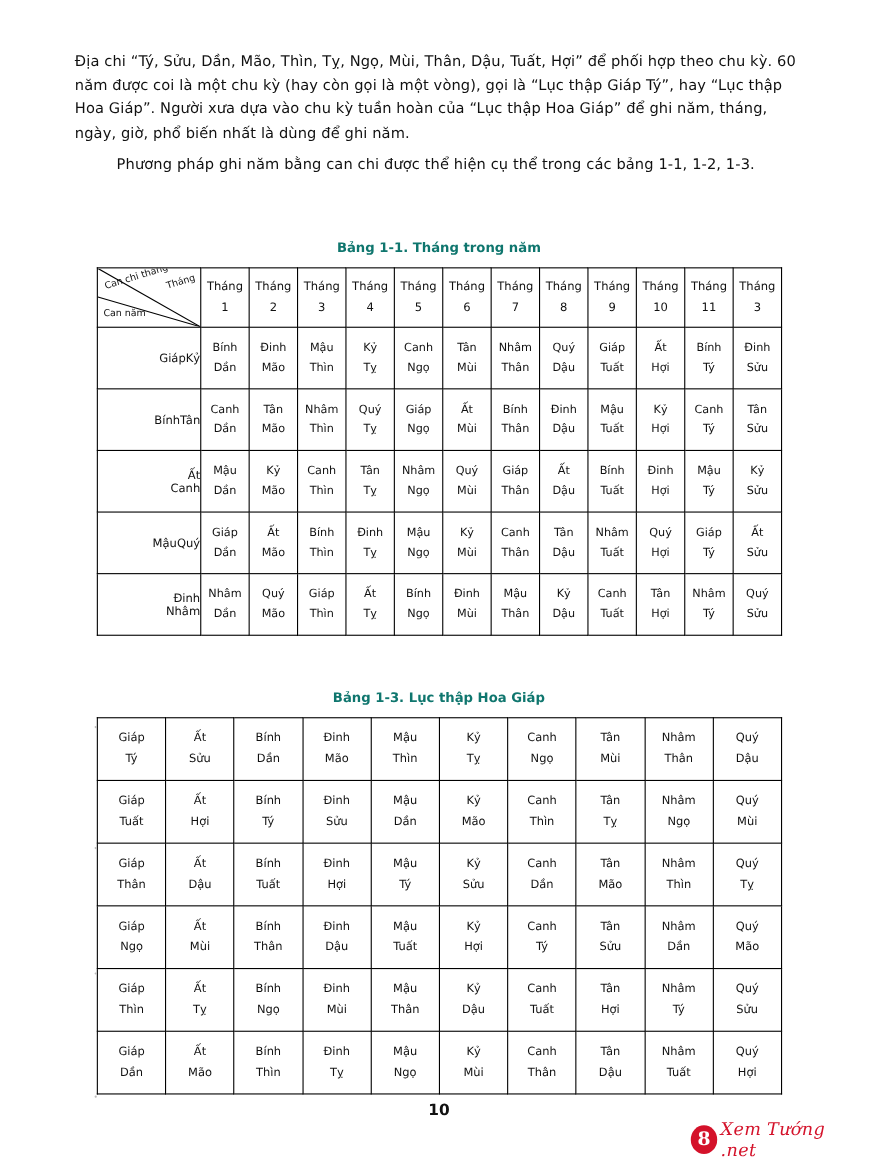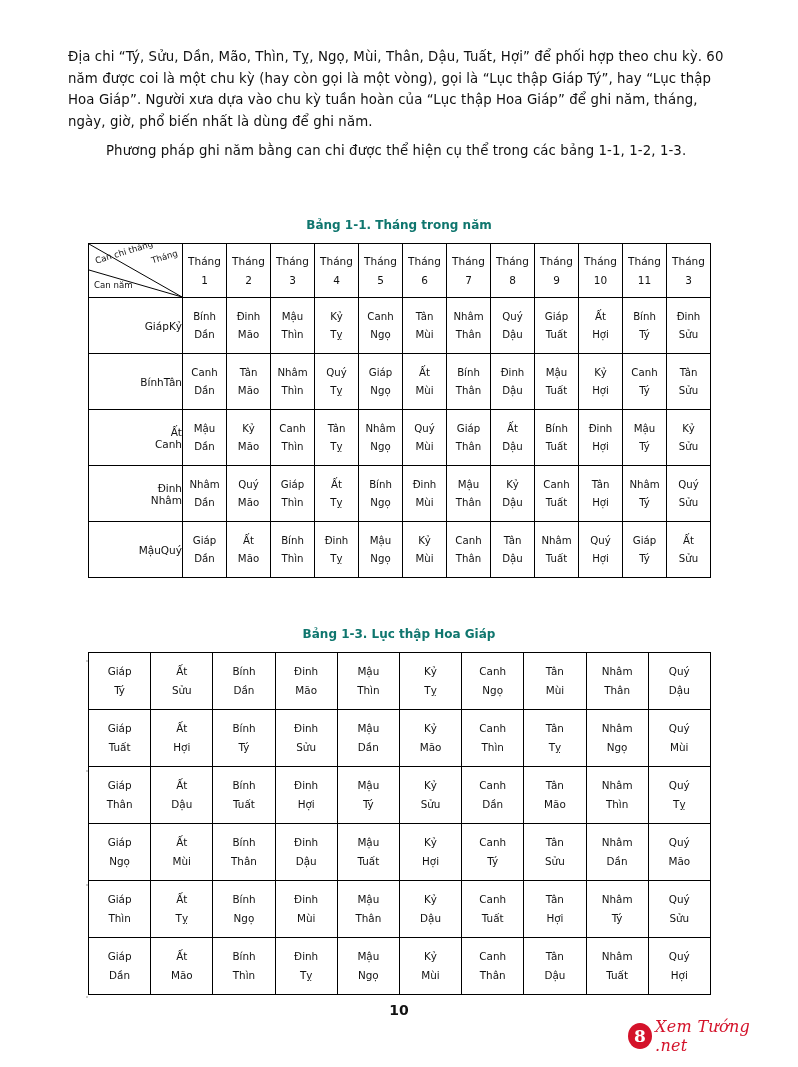--- a/index.html
+++ b/index.html
@@ -417,20 +417,71 @@
           <td class="two-line">
             <span>Mậu</span>
             <span>Tý</span>
           </td>
           <td class="two-line">
             <span>Kỷ</span>
             <span>Sửu</span>
           </td>
         </tr>
         <tr>
+          <td class="rowlabel"><span class="a">Mậu</span><span class="b">Quý</span></td>
+          <td class="two-line">
+            <span>Giáp</span>
+            <span>Dần</span>
+          </td>
+          <td class="two-line">
+            <span>Ất</span>
+            <span>Mão</span>
+          </td>
+          <td class="two-line">
+            <span>Bính</span>
+            <span>Thìn</span>
+          </td>
+          <td class="two-line">
+            <span>Đinh</span>
+            <span>Tỵ</span>
+          </td>
+          <td class="two-line">
+            <span>Mậu</span>
+            <span>Ngọ</span>
+          </td>
+          <td class="two-line">
+            <span>Kỷ</span>
+            <span>Mùi</span>
+          </td>
+          <td class="two-line">
+            <span>Canh</span>
+            <span>Thân</span>
+          </td>
+          <td class="two-line">
+            <span>Tân</span>
+            <span>Dậu</span>
+          </td>
+          <td class="two-line">
+            <span>Nhâm</span>
+            <span>Tuất</span>
+          </td>
+          <td class="two-line">
+            <span>Quý</span>
+            <span>Hợi</span>
+          </td>
+          <td class="two-line">
+            <span>Giáp</span>
+            <span>Tý</span>
+          </td>
+          <td class="two-line">
+            <span>Ất</span>
+            <span>Sửu</span>
+          </td>
+        </tr>
+        <tr>
           <td class="rowlabel"><span class="a">Đinh</span><span class="b">Nhâm</span></td>
           <td class="two-line">
             <span>Nhâm</span>
             <span>Dần</span>
           </td>
           <td class="two-line">
             <span>Quý</span>
             <span>Mão</span>
           </td>
           <td class="two-line">
@@ -464,71 +515,20 @@
           <td class="two-line">
             <span>Tân</span>
             <span>Hợi</span>
           </td>
           <td class="two-line">
             <span>Nhâm</span>
             <span>Tý</span>
           </td>
           <td class="two-line">
             <span>Quý</span>
-            <span>Sửu</span>
-          </td>
-        </tr>
-        <tr>
-          <td class="rowlabel"><span class="a">Mậu</span><span class="b">Quý</span></td>
-          <td class="two-line">
-            <span>Giáp</span>
-            <span>Dần</span>
-          </td>
-          <td class="two-line">
-            <span>Ất</span>
-            <span>Mão</span>
-          </td>
-          <td class="two-line">
-            <span>Bính</span>
-            <span>Thìn</span>
-          </td>
-          <td class="two-line">
-            <span>Đinh</span>
-            <span>Tỵ</span>
-          </td>
-          <td class="two-line">
-            <span>Mậu</span>
-            <span>Ngọ</span>
-          </td>
-          <td class="two-line">
-            <span>Kỷ</span>
-            <span>Mùi</span>
-          </td>
-          <td class="two-line">
-            <span>Canh</span>
-            <span>Thân</span>
-          </td>
-          <td class="two-line">
-            <span>Tân</span>
-            <span>Dậu</span>
-          </td>
-          <td class="two-line">
-            <span>Nhâm</span>
-            <span>Tuất</span>
-          </td>
-          <td class="two-line">
-            <span>Quý</span>
-            <span>Hợi</span>
-          </td>
-          <td class="two-line">
-            <span>Giáp</span>
-            <span>Tý</span>
-          </td>
-          <td class="two-line">
-            <span>Ất</span>
             <span>Sửu</span>
           </td>
         </tr>
       </tbody>
   </table>
 
   <div class="caption" id="caption-1-2">Bảng 1-3. Lục thập Hoa Giáp</div>
 
   <table class="grid" id="table-hoagiap">
     <colgroup>

